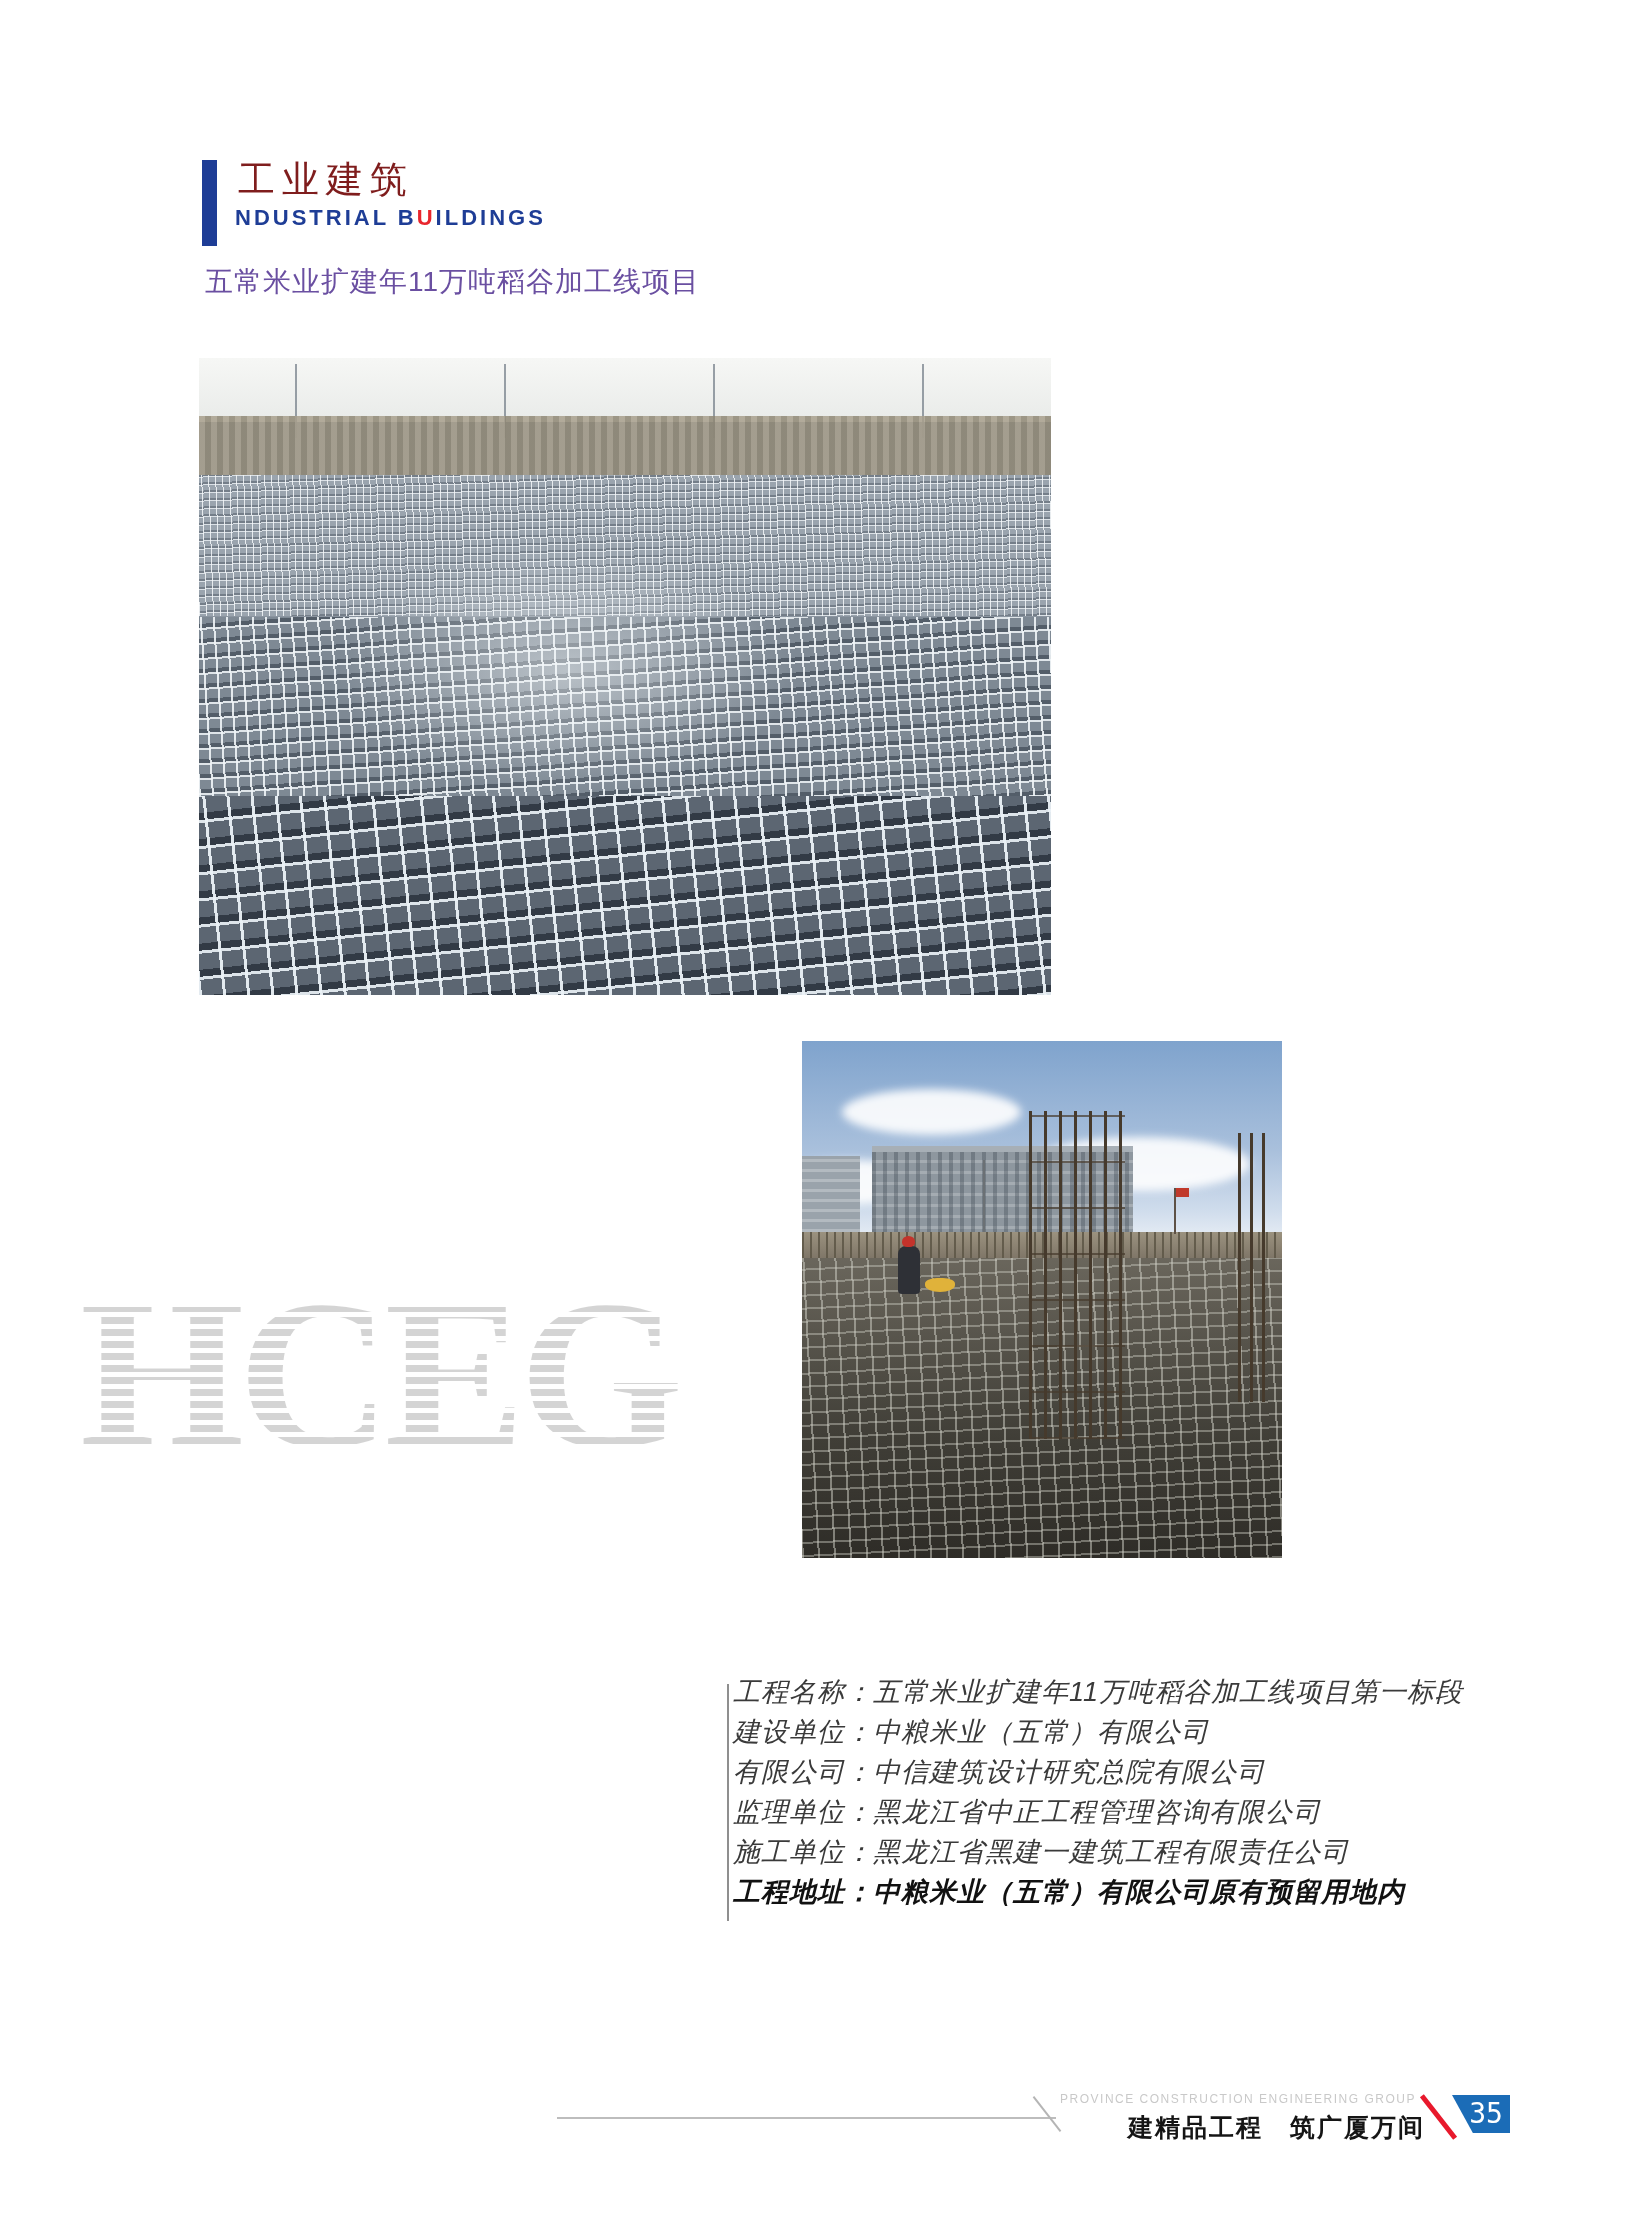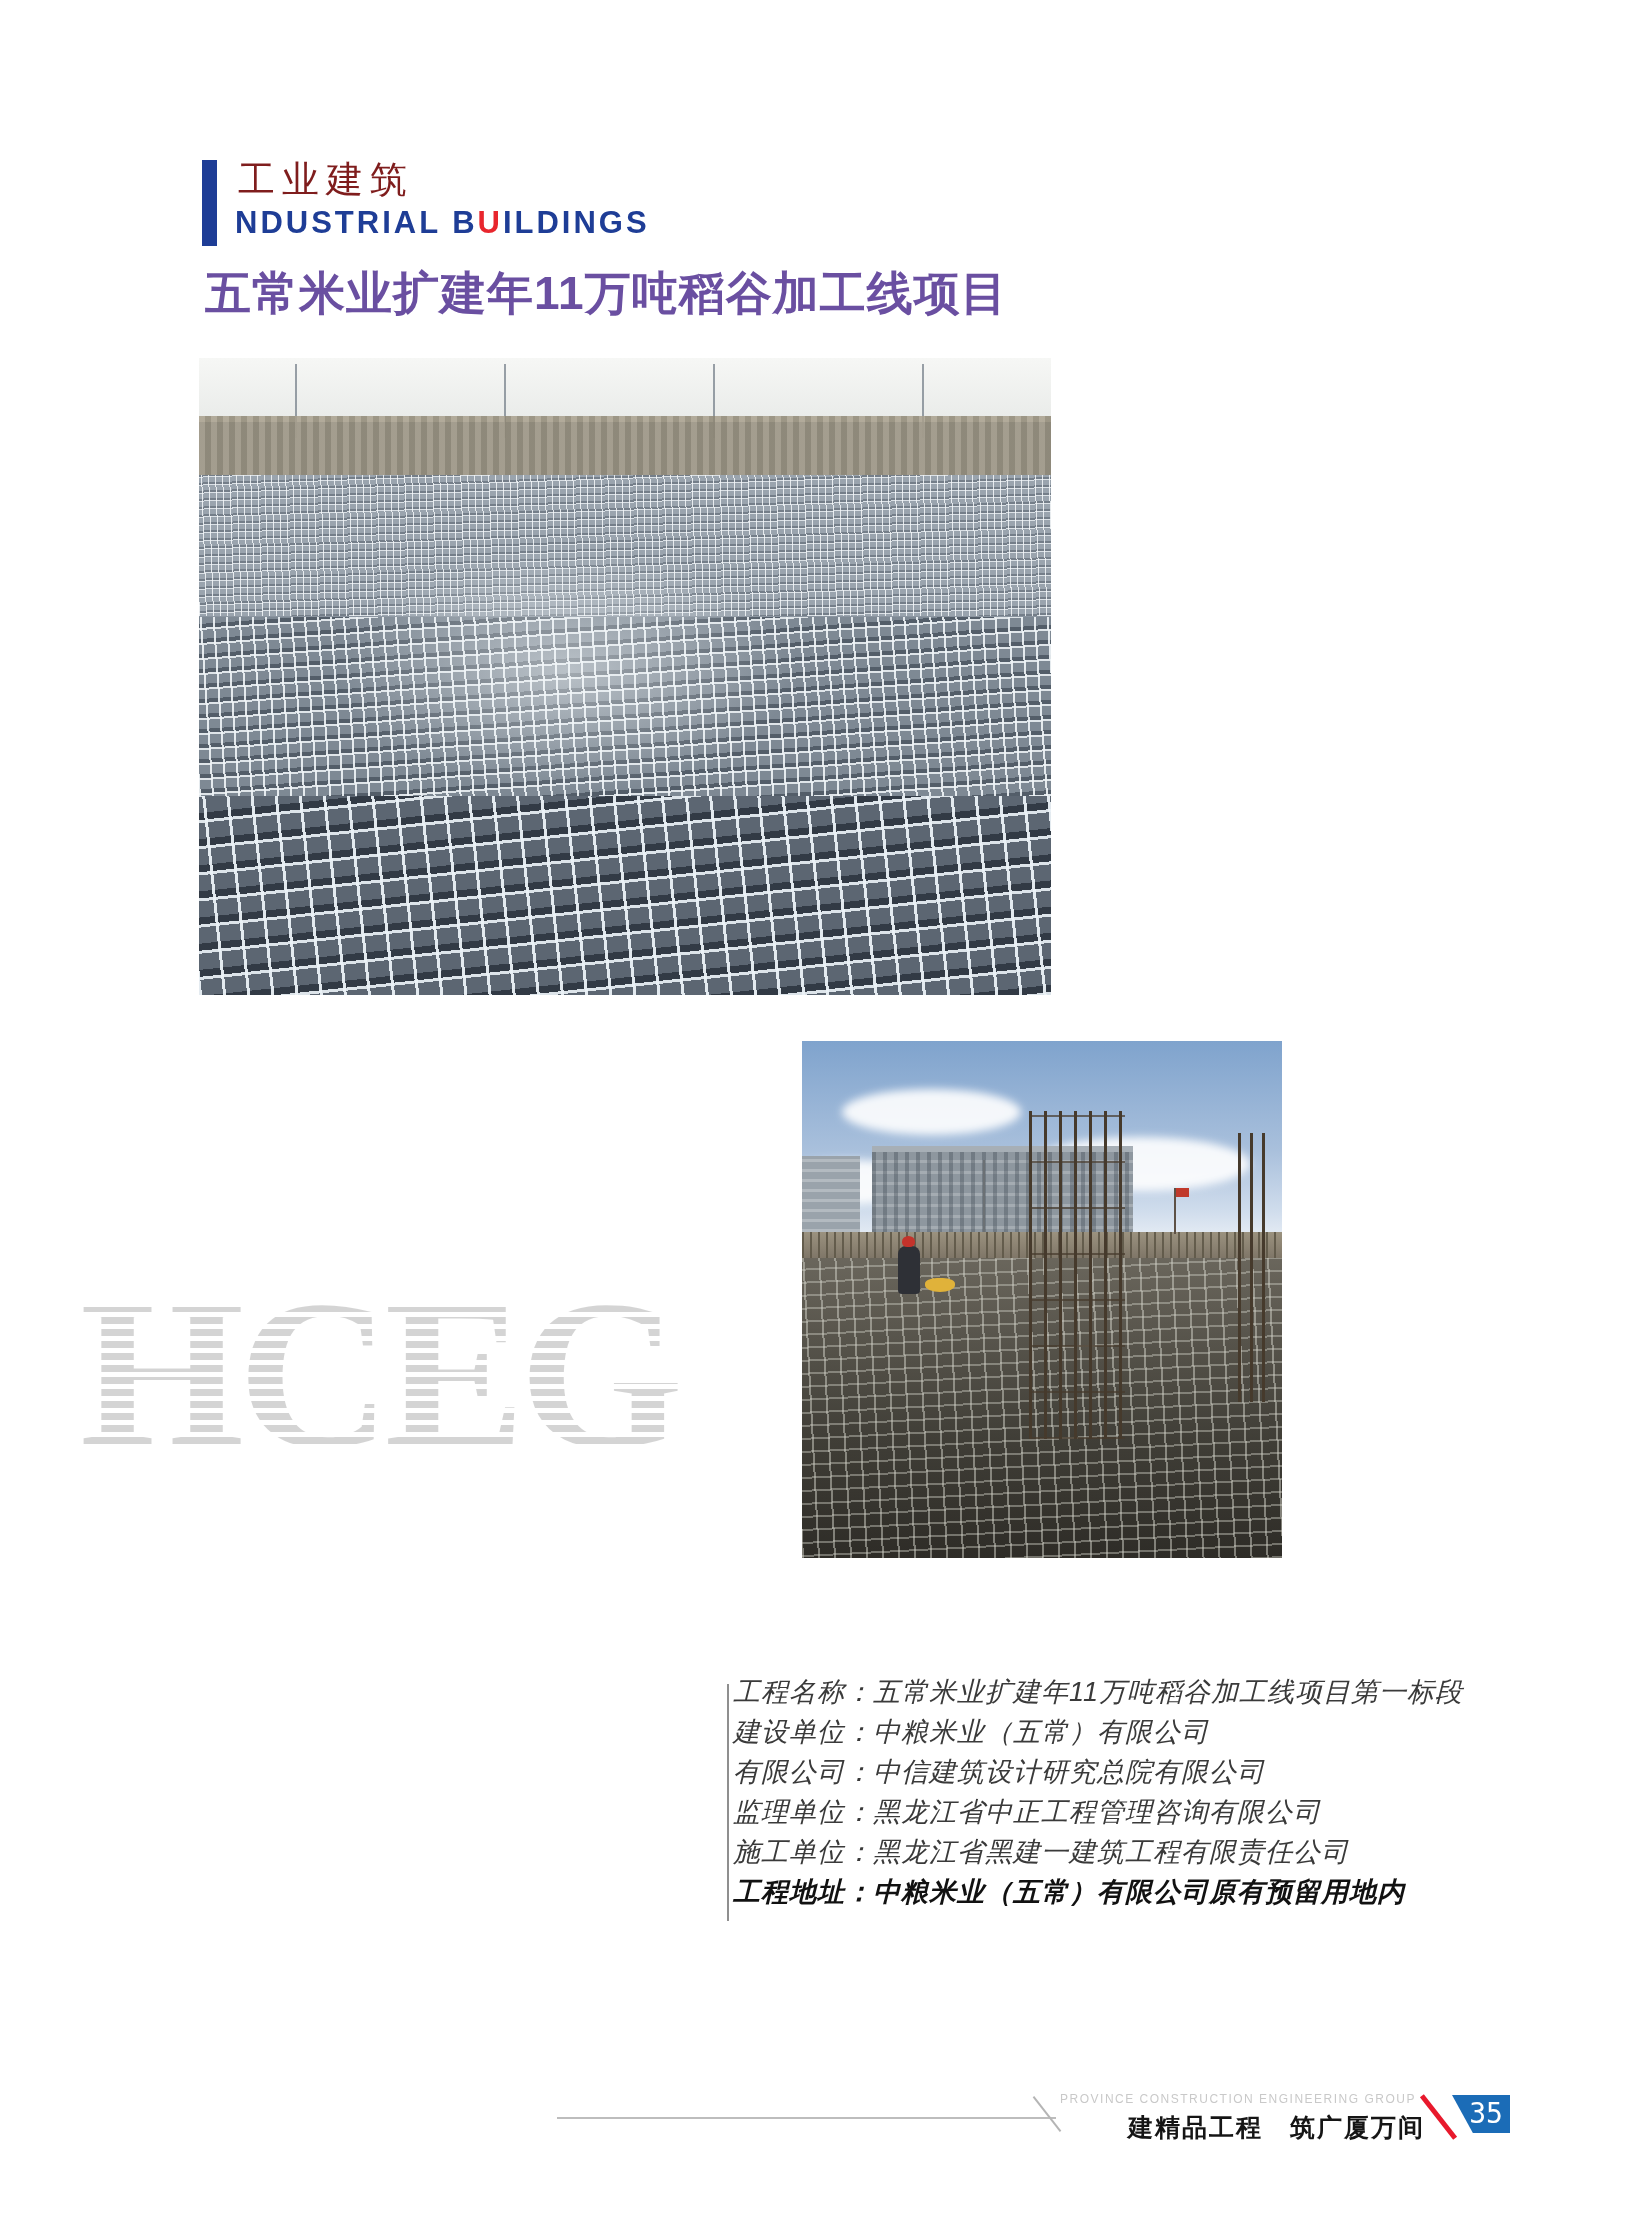--- a/index.html
+++ b/index.html
@@ -4,23 +4,23 @@
 <style>
   html,body{margin:0;padding:0;background:#ffffff;}
   .page{
     position:relative;width:1646px;height:2234px;background:#ffffff;
     font-family:"Liberation Sans","DejaVu Sans",sans-serif;overflow:hidden;
   }
 
   
   .accent-bar{position:absolute;left:202px;top:160px;width:15px;height:86px;background:#1e3d96;}
   .header-cn{position:absolute;left:238px;top:155px;font-size:37px;font-weight:500;color:#7f1d1d;letter-spacing:7px;}
-  .header-en{position:absolute;left:235px;top:205px;font-size:31px;font-weight:600;color:#1e3d96;letter-spacing:3px;}
+  .header-en{position:absolute;left:235px;top:205px;font-size:22px;font-weight:600;color:#1e3d96;letter-spacing:3px;}
   .header-en .red{color:#e8262d;}
-  .project-title{position:absolute;left:205px;top:263px;font-size:46px;font-weight:bold;color:#6a4fa1;letter-spacing:1px;}
+  .project-title{position:absolute;left:205px;top:263px;font-size:28px;font-weight:normal;color:#6a4fa1;letter-spacing:1px;}
 
   
   .photo1{position:absolute;left:199px;top:358px;width:852px;height:637px;overflow:hidden;background:#8b95a0;}
   .photo1 .sky{position:absolute;left:0;top:0;right:0;height:64px;background:linear-gradient(#f6f7f5,#e9ebe9);}
   .photo1 .cranes{position:absolute;left:0;top:6px;right:0;height:74px;
     background:repeating-linear-gradient(90deg,transparent 0 96px,rgba(120,130,140,.75) 96px 98px,transparent 98px 209px);}
   .photo1 .wall{position:absolute;left:0;top:58px;right:0;height:62px;opacity:.85;
     background:repeating-linear-gradient(90deg,#a89f8c 0 6px,#8f8774 6px 12px);}
   .photo1 .mesh-far{position:absolute;left:0;top:117px;right:0;height:141px;background-color:#9aa4ae;
     background-image:repeating-linear-gradient(88deg,rgba(245,248,250,.85) 0 1px,transparent 1px 7px),

